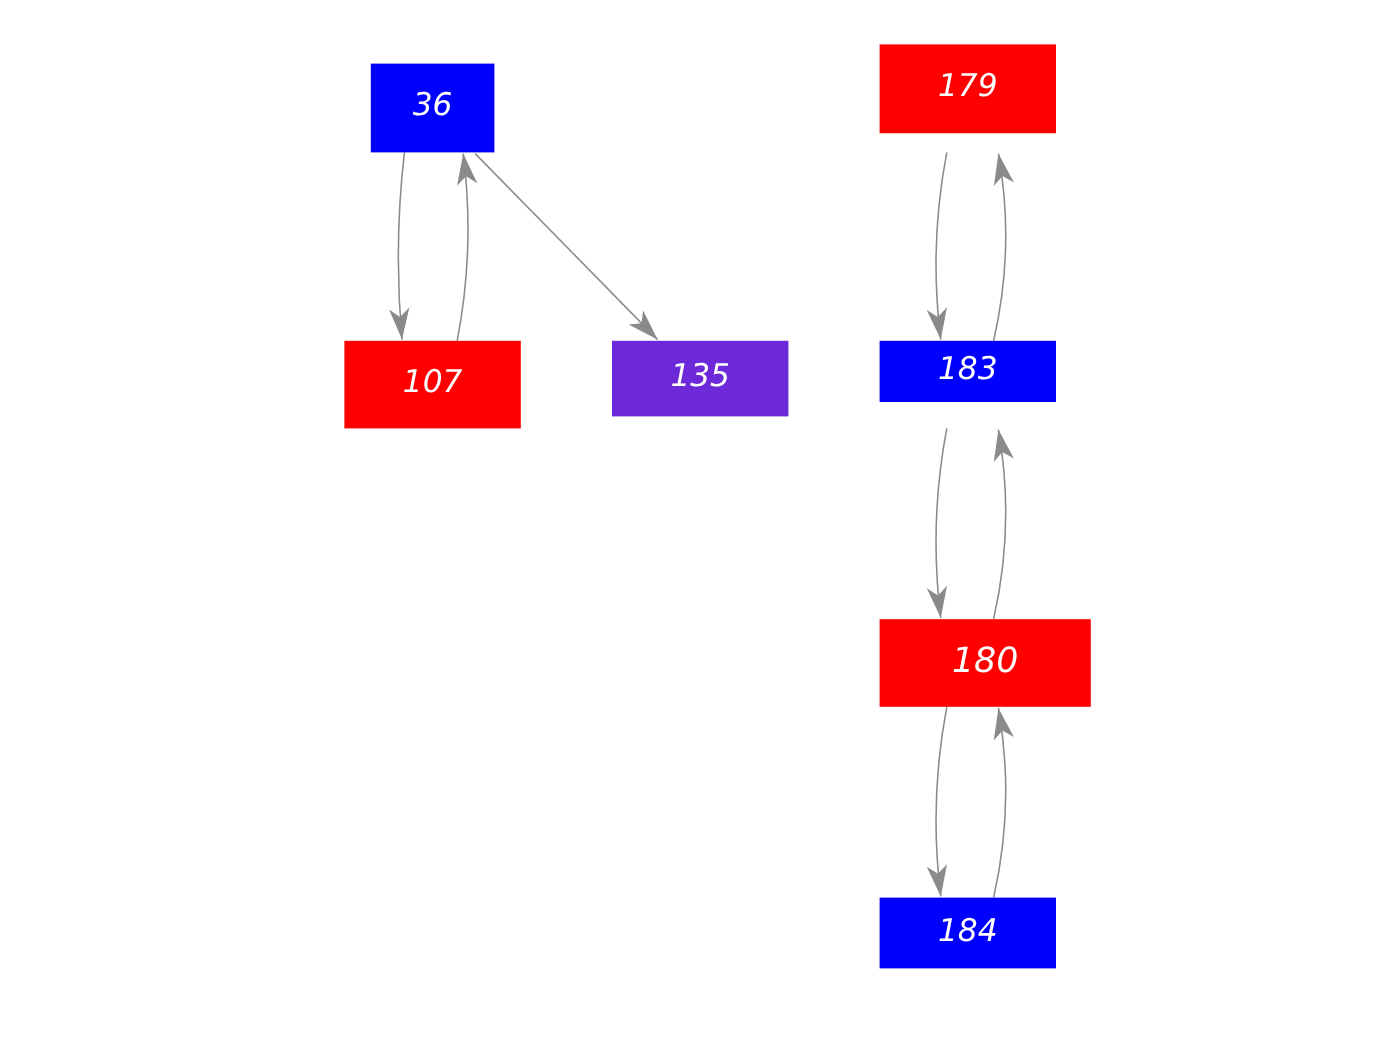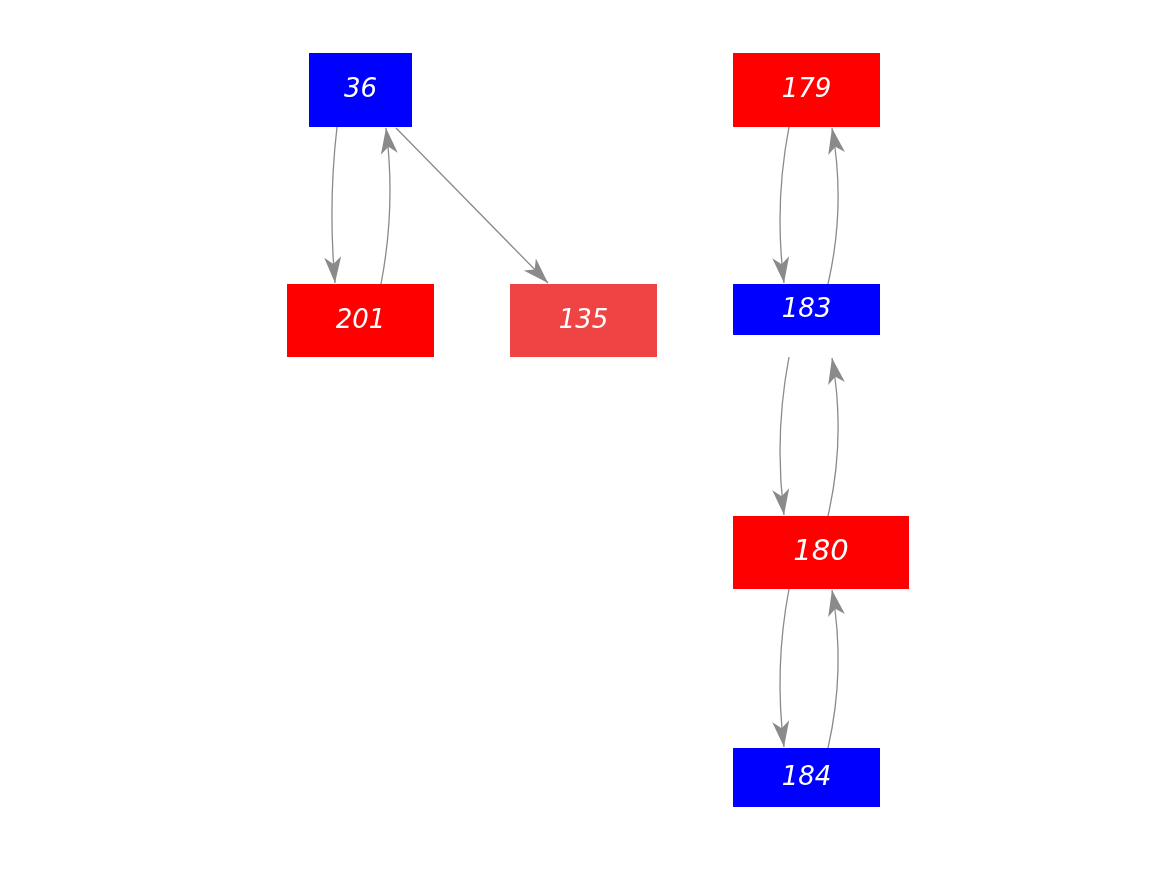--- a/index.html
+++ b/index.html
@@ -59,26 +59,26 @@
       <path d="M789,589 Q774,668 784,747" fill="none" stroke="#8a8a8a" stroke-width="1.3"></path>
       <polygon points="784,747 772.3022056353367,722.2732612946622 781.6139764580934,728.1504140189376 789.1676246710241,720.1383981255879" fill="#8a8a8a"></polygon>
       <path d="M828,748 Q846,669 832,590" fill="none" stroke="#8a8a8a" stroke-width="1.3"></path>
       <polygon points="832,590 844.9064959263941,614.1178847103549 835.3154301462297,608.7084986822961 828.1673128948661,617.084322209613" fill="#8a8a8a"></polygon>
     </svg>
   <div id="node-layer">
       <div class="node" style="left: 309px; top: 53px; width: 103px; height: 74px; background: rgb(0, 0, 255); color: rgb(255, 255, 255); font-size: 26px;">
         <span class="label">36</span>
       </div>
       <div class="node" style="left: 287px; top: 284px; width: 147px; height: 73px; background: rgb(255, 0, 0); color: rgb(255, 255, 255); font-size: 26px;">
-        <span class="label">201</span>
+        <span class="label">107</span>
       </div>
-      <div class="node" style="left: 510px; top: 284px; width: 147px; height: 73px; background: #ef4444; color: rgb(255, 255, 255); font-size: 26px;">
+      <div class="node" style="left: 510px; top: 284px; width: 147px; height: 63px; background: #6d28d9; color: rgb(255, 255, 255); font-size: 26px;">
         <span class="label">135</span>
       </div>
-      <div class="node" style="left: 733px; top: 53px; width: 147px; height: 74px; background: rgb(255, 0, 0); color: rgb(255, 255, 255); font-size: 26px; text-align: right;">
+      <div class="node" style="left: 733px; top: 37px; width: 147px; height: 74px; background: rgb(255, 0, 0); color: rgb(255, 255, 255); font-size: 26px; text-align: right;">
         <span class="label">179</span>
       </div>
       <div class="node" style="left: 733px; top: 284px; width: 147px; height: 51px; background: rgb(0, 0, 255); color: rgb(255, 255, 255); font-size: 26px;">
         <span class="label">183</span>
       </div>
       <div class="node" style="left: 733px; top: 516px; width: 176px; height: 73px; background: rgb(255, 0, 0); color: rgb(255, 255, 255); font-size: 29px;">
         <span class="label">180</span>
       </div>
       <div class="node" style="left: 733px; top: 748px; width: 147px; height: 59px; background: rgb(0, 0, 255); color: rgb(255, 255, 255); font-size: 26px;">
         <span class="label">184</span>

